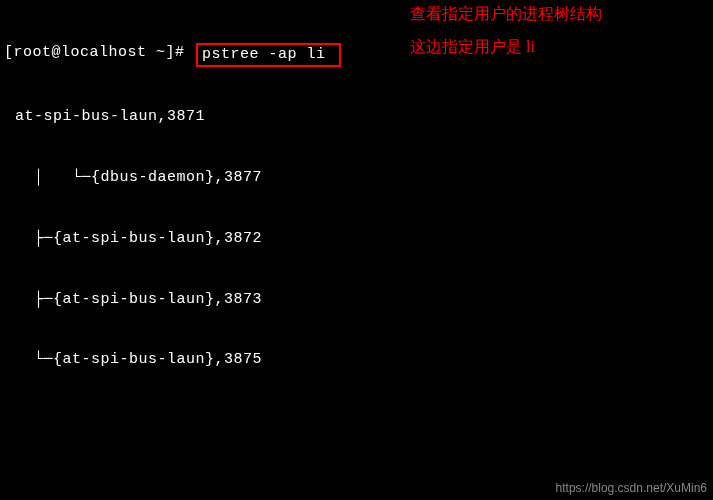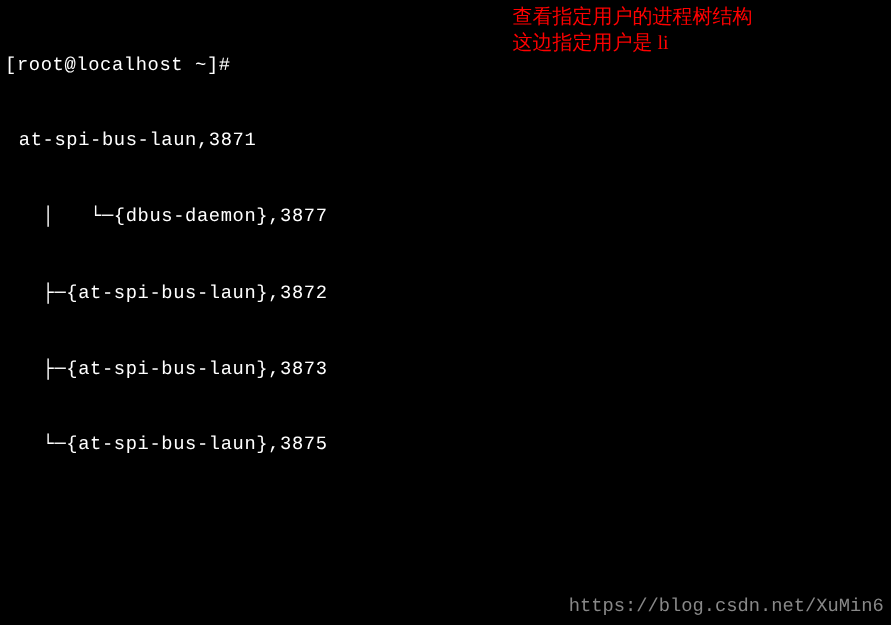--- a/index.html
+++ b/index.html
@@ -41,43 +41,43 @@
       font-family: Liberation Serif, serif;
       font-size: 16px;
       line-height: 1.3;
       letter-spacing: 0;
     }
     .annotation1 {
       top: 4px;
       left: 410px;
     }
     .annotation2 {
-      top: 25px;
+      top: 37px;
       left: 410px;
     }
     .watermark {
       position: absolute;
       bottom: 4px;
       right: 6px;
       color: #888;
-      font-size: 15px;
-      font-family: Liberation Mono, monospace;
+      font-size: 12px;
+      font-family: Liberation Sans, sans-serif;
       letter-spacing: 0;
     }
     .tree-line {
       white-space: pre;
       margin-left: 11px;
     }
   </style>
 </head>
 <body>
 
 <div class="terminal">
   <div class="prompt-line">
-    <span class="prompt">[root@localhost ~]# </span>
+    <span class="prompt">[root@localhost ~]# </span><span class="cmd-box"><span>pstree -ap li </span></span>
   </div>
   <div class="tree-line">at-spi-bus-laun,3871</div>
   <div class="tree-line">  │   └─{dbus-daemon},3877</div>
   <div class="tree-line">  ├─{at-spi-bus-laun},3872</div>
   <div class="tree-line">  ├─{at-spi-bus-laun},3873</div>
   <div class="tree-line">  └─{at-spi-bus-laun},3875</div>
   <div class="tree-line"></div>
   
   
   

